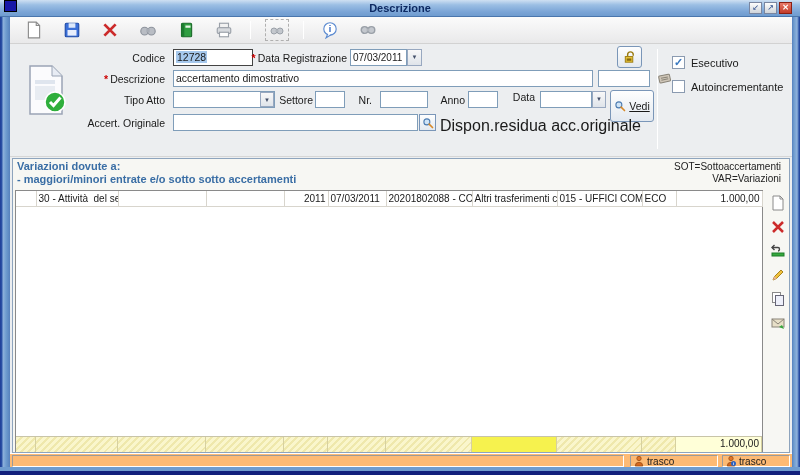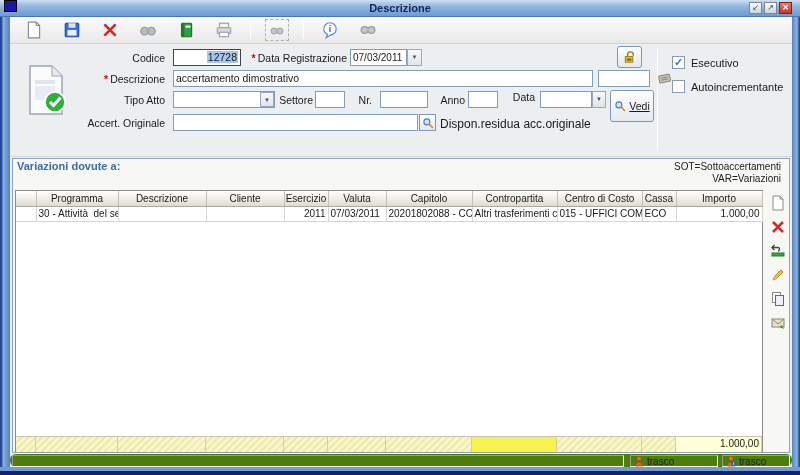--- a/index.html
+++ b/index.html
@@ -72,21 +72,21 @@
   .total-row { position:absolute; left:0; bottom:0; width:746px; height:15px; display:flex; border-top:1px solid #c8c4a8; }
   .tcell { height:15px; border-right:1px solid #d6d0a0;
     background:repeating-linear-gradient(135deg,#faf6cc 0 3px,#efe8ac 3px 5px); }
   .tcell.solid { background:#f6f24e; }
   .tcell.sum { background:#ffffd8; font-size:10px; line-height:14px; text-align:right; padding-right:2px; }
 
   .side-strip { position:absolute; left:754px; top:34px; width:22px; display:flex; flex-direction:column; gap:4px; align-items:center; }
   .side-icon { width:20px; height:20px; display:flex; align-items:center; justify-content:center; }
 
   
-  .statusbar { position:absolute; left:0; top:436px; width:782px; height:14px; background:#4d7c0f; border-top:1px solid #fff;border-radius:6px; }
+  .statusbar { position:absolute; left:0; top:436px; width:782px; height:14px; background:#fdba74; border-top:1px solid #fff; }
   .sb-panel { position:absolute; top:1px; height:12px; border:1px solid; border-color:#9a9a9a #ffffff #ffffff #9a9a9a;
     display:flex; align-items:center; gap:3px; padding:0 3px; font-size:10px; }
 </style>
 </head>
 <body>
 
 <div class="titlebar">
   <div class="app-icon"></div>
   <div class="title-text">Descrizione</div>
   <div class="win-controls">
@@ -172,21 +172,21 @@
           <path d="M6 2 h22 l10 10 v38 h-32 z" fill="#fbfbfd" stroke="#9aa4b5" stroke-width="1.5"></path>
           <path d="M28 2 v10 h10" fill="#e8ecf4" stroke="#9aa4b5"></path>
           <rect x="11" y="16" width="20" height="4" fill="#dfe5ee"></rect>
           <rect x="11" y="22" width="20" height="14" fill="#e8ecf2"></rect>
           <circle cx="31" cy="38" r="10" fill="#2faf3c" stroke="#fff" stroke-width="1.5"></circle>
           <path d="M26 38 l3.5 3.5 L36.5 33.5" fill="none" stroke="#fff" stroke-width="3"></path>
         </svg>
     </div>
 
     <div class="form-abs lbl lbl-r" style="left:35px; top:8px; width:120px;">Codice</div>
-    <div class="form-abs input" style="left:163px; top:5px; width:68px; border-color:#444; text-align:right;"><span class="hl">12728</span></div>
+    <div class="form-abs input" style="left:163px; top:5px; width:80px; border-color:#444; text-align:left;"><span class="hl">12728</span></div>
     <div class="form-abs lbl lbl-r" style="left:217px; top:8px; width:120px;"><span class="req">*</span><span>Data Registrazione</span></div>
     <div class="form-abs input" style="left:340px; top:5px; width:57px; font-size:10px;">07/03/2011</div>
     <div class="form-abs dd-btn" style="left:397px; top:5px;">▼</div>
     <div class="form-abs btn" style="left:607px; top:2px; width:25px; height:22px;">
       <svg width="15" height="15" viewBox="0 0 16 16">
           <path d="M6 7 V5 a3 3 0 0 1 6 0 v1" fill="none" stroke="#9a7a10" stroke-width="1.5"></path>
           <rect x="3.5" y="7" width="8" height="6" fill="#e8c53a" stroke="#9a7a10"></rect>
           <rect x="5" y="9" width="5" height="2.5" fill="#8a6a10"></rect>
         </svg>
     </div>
@@ -224,65 +224,53 @@
     </div>
 
     <div class="form-abs lbl lbl-r" style="left:55px; top:73px; width:100px;">Accert. Originale</div>
     <div class="form-abs input" style="left:163px; top:70px; width:245px;"></div>
     <div class="form-abs btn" style="left:409px; top:70px; width:17px; height:17px; border-radius:0;">
       <svg width="12" height="12" viewBox="0 0 16 16">
           <circle cx="6.5" cy="6.5" r="4" fill="#cfe4f7" stroke="#4a7ab0" stroke-width="1.4"></circle>
           <path d="M9.5 9.5 L14 14" stroke="#d88a2a" stroke-width="2.2" stroke-linecap="round"></path>
         </svg>
     </div>
-    <div class="form-abs lbl" style="left:430px; top:73px; font-size:12px;">Dispon.residua acc.originale</div>
+    <div class="form-abs lbl" style="left:430px; top:73px; font-size:16px;">Dispon.residua acc.originale</div>
     <div class="form-abs value-blue" style="left:572px; top:73px; width:58px; text-align:right;margin-top:39px;">0,00</div>
 
     <div class="sep-vert"></div>
     <div class="form-abs checkbox" style="left:662px; top:12px;">✓</div>
     <div class="form-abs lbl" style="left:681px; top:13px; font-size:11px;">Esecutivo</div>
     <div class="form-abs checkbox" style="left:662px; top:36px;"></div>
     <div class="form-abs lbl" style="left:681px; top:37px; font-size:11px;">Autoincrementante</div>
   </div>
 
 
   <div class="content">
     <div class="heading" style="top:1px;">Variazioni dovute a:</div>
+    <div class="heading" style="top:14px;">- maggiori/minori entrate e/o sotto sotto accertamenti</div>
     <div class="legend" style="top:2px;">SOT=Sottoaccertamenti</div>
     <div class="legend" style="top:14px;">VAR=Variazioni</div>
 
     <div class="grid">
       <table class="grid-t">
         <colgroup>
           <col style="width:20px">
             <col style="width:82px">
             <col style="width:88px">
             <col style="width:78px">
           <col style="width:44px">
             <col style="width:58px">
             <col style="width:86px">
             <col style="width:85px">
           <col style="width:85px">
             <col style="width:34px">
             <col style="width:86px">
         </colgroup>
         <tbody>
-            <tr>
-          <th></th>
-          <th>Programma</th>
-          <th>Descrizione</th>
-          <th>Cliente</th>
-          <th>Esercizio</th>
-          <th>Valuta</th>
-          <th>Capitolo</th>
-          <th>Contropartita</th>
-          <th>Centro di Costo</th>
-          <th>Cassa</th>
-          <th>Importo</th>
-        </tr>
         <tr>
           <td></td>
           <td>30 - Attività  del setto</td>
           <td></td>
           <td></td>
           <td class="td-r">2011</td>
           <td>07/03/2011</td>
           <td>20201802088 - CONT</td>
           <td>Altri trasferimenti cor</td>
           <td>015 - UFFICI COMUN</td>

